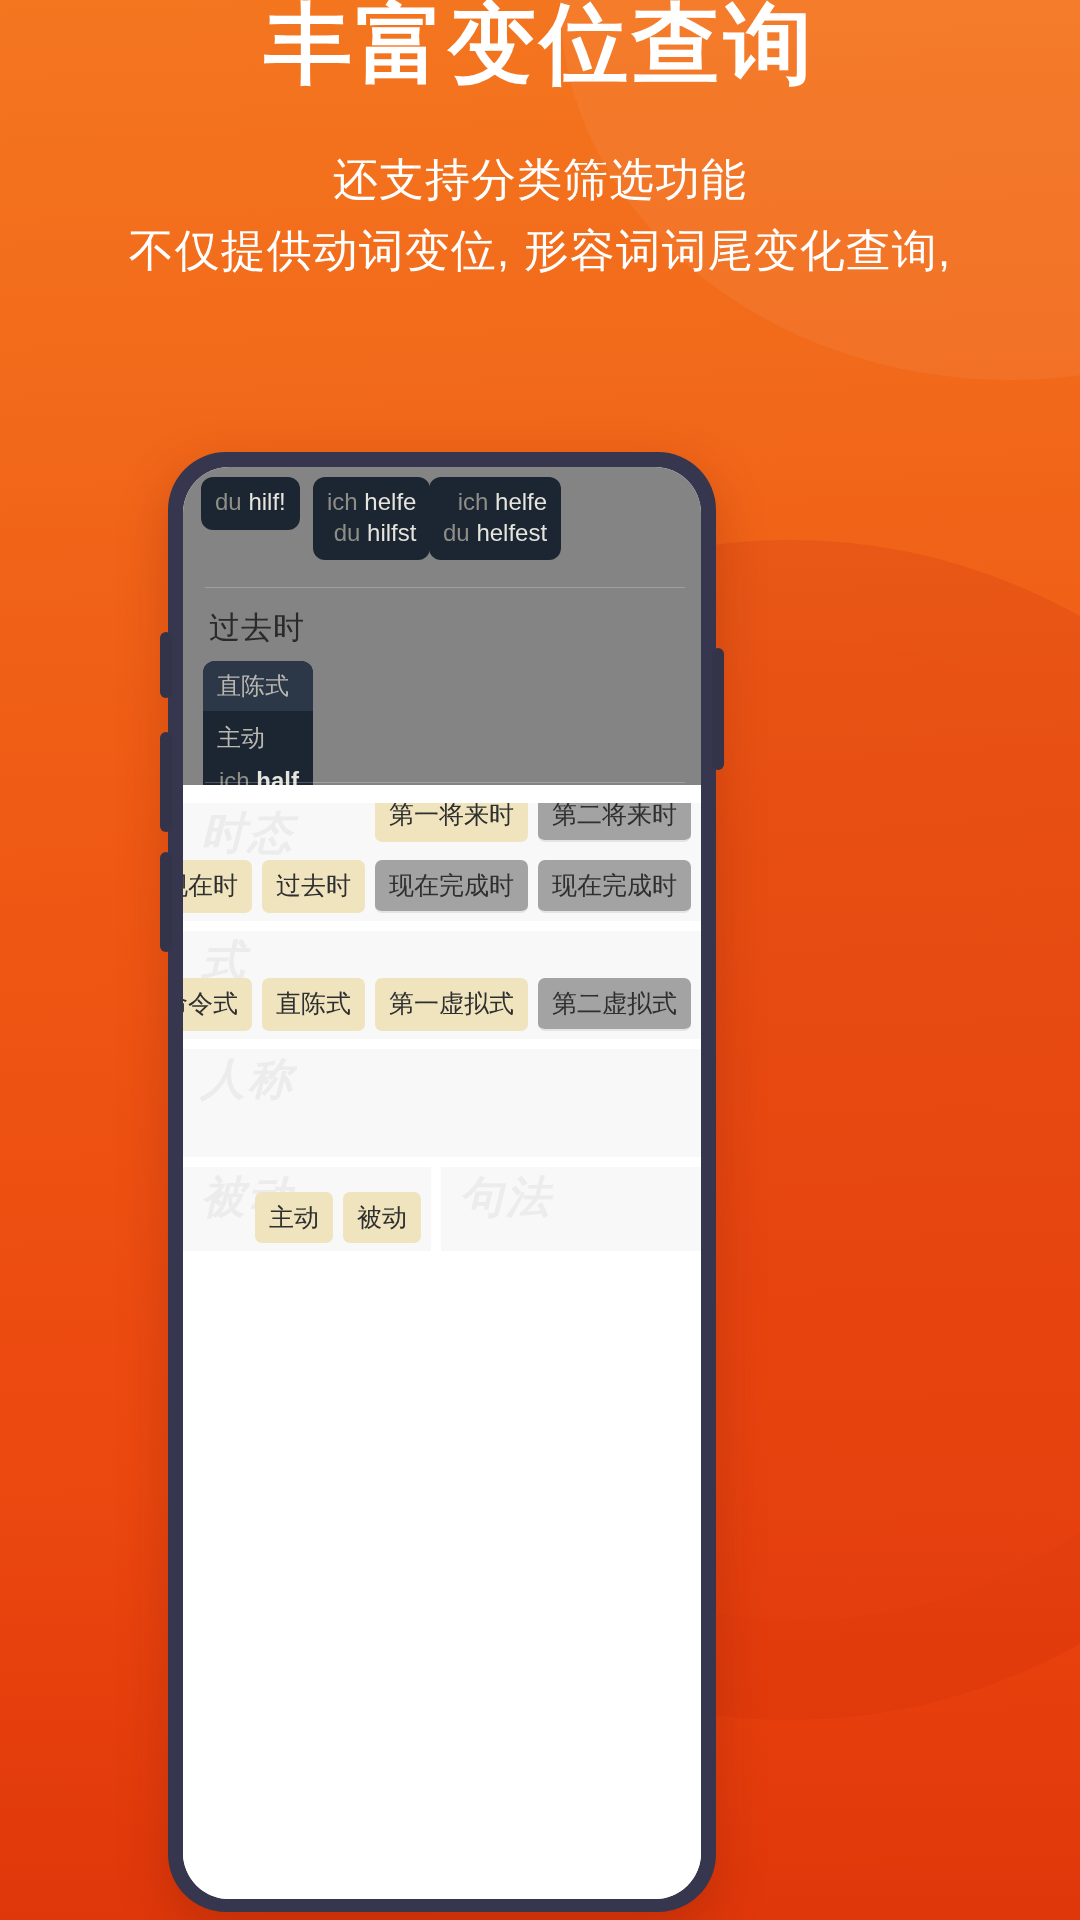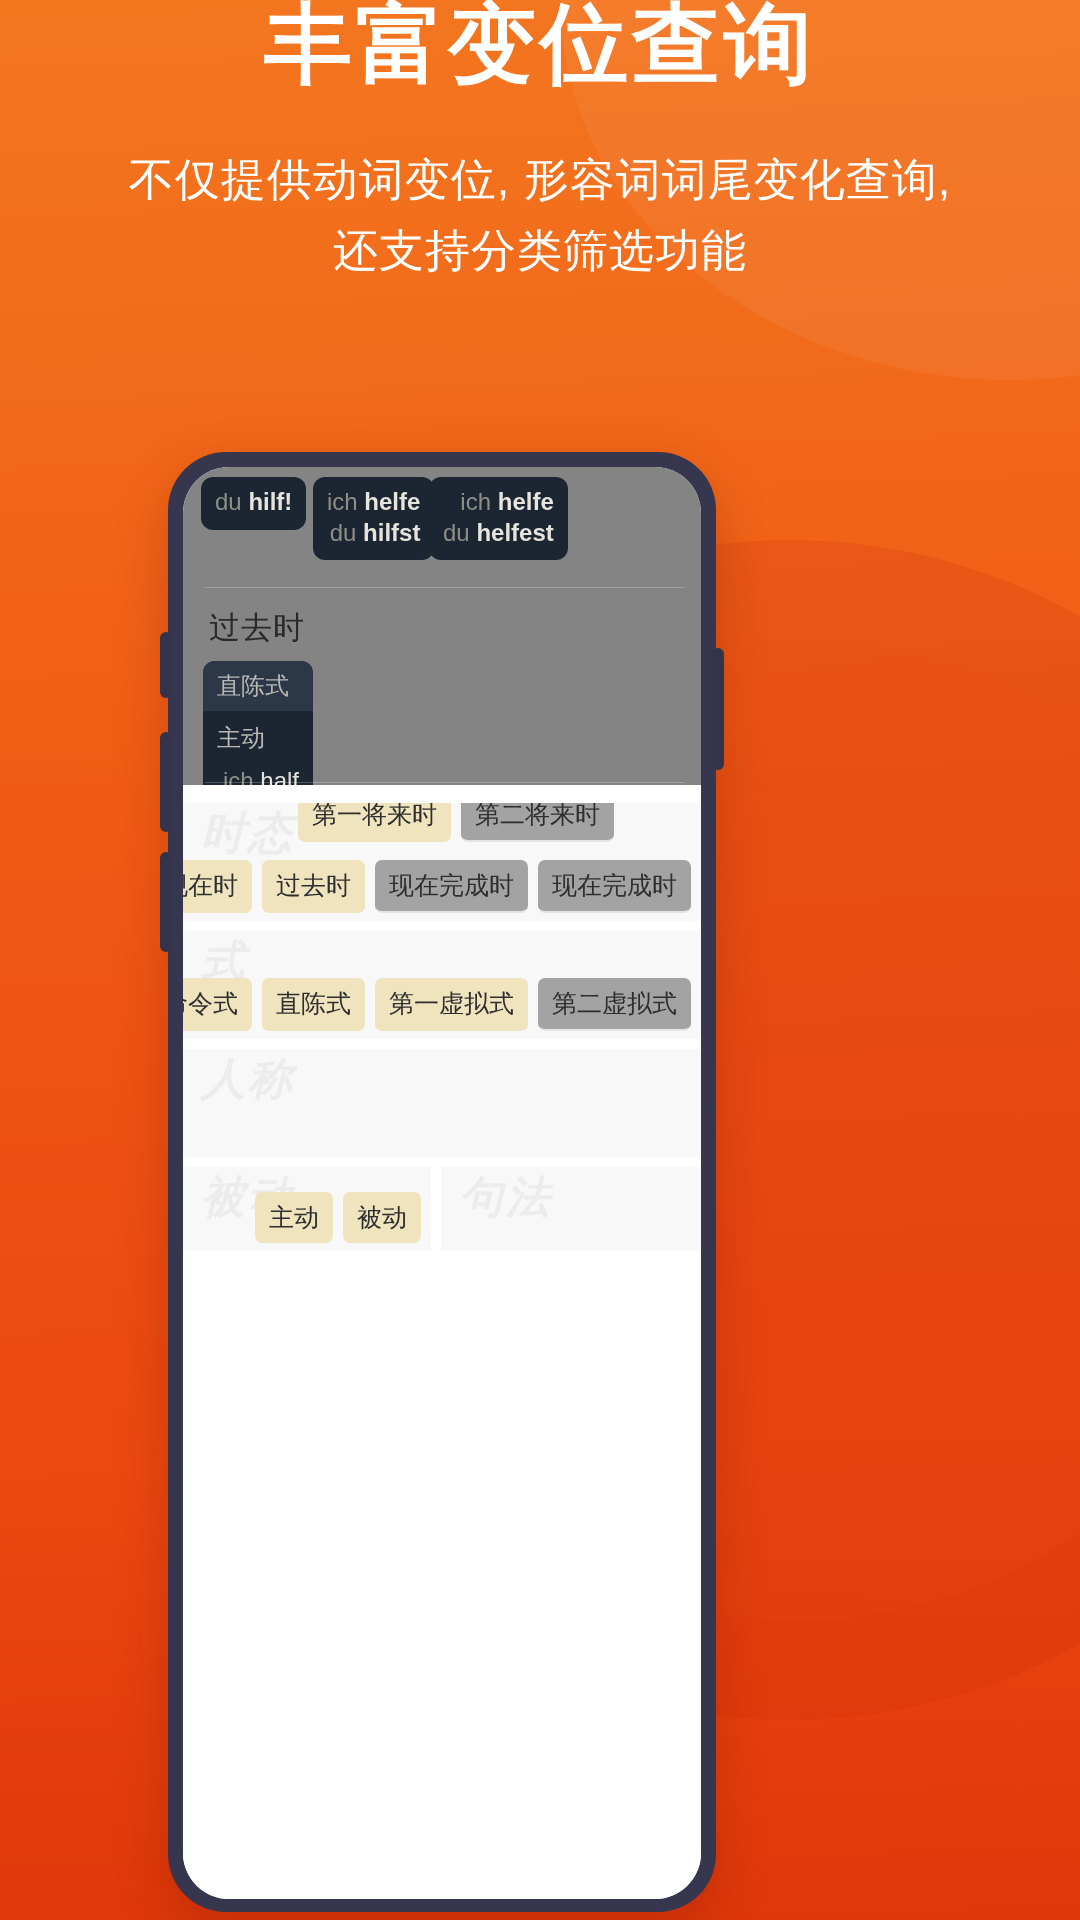--- a/index.html
+++ b/index.html
@@ -67,21 +67,21 @@
   .cards-row{
     position:absolute;left:0;top:4px;width:100%;height:92px;
   }
   .vcard{
     position:absolute;background:#1c2633;border-radius:12px;
     padding:10px 14px 12px 14px;box-sizing:border-box;
   }
   .vcard .ln{
     font-size:24px;line-height:1.28;color:#a8a79f;white-space:nowrap;text-align:right;
   }
-  .vcard .ln b{color:#e6e4dd;font-weight:bold;margin-top:30px;}
+  .vcard .ln b{color:#e6e4dd;font-weight:normal;margin-top:30px;}
   .vcard .pro{color:#8e8d86;font-weight:normal;}
   .c1{left:18px;top:6px;}
   .c2{left:130px;top:6px;}
   .c3{left:246px;top:6px;}
   .hr-scrim{
     position:absolute;left:22px;right:16px;top:120px;height:1px;background:rgba(255,255,255,0.22);
   }
   .past-label{
     position:absolute;left:26px;top:140px;font-size:31px;color:#2a2a2a;letter-spacing:1px;
   }
@@ -92,21 +92,21 @@
   .past-card .mood{
     background:#2c3747;padding:9px 14px 9px 14px;font-size:24px;color:#b9b8b1;
   }
   .past-card .voice{
     padding:11px 14px 2px 14px;font-size:24px;color:#b9b8b1;
   }
   .past-card .forms{
     padding:10px 14px 14px 14px;
   }
   .past-card .forms .ln{font-size:24px;line-height:1.28;color:#a8a79f;text-align:right;white-space:nowrap;}
-  .past-card .forms .ln b{color:#e6e4dd;font-weight:normal;}
+  .past-card .forms .ln b{color:#e6e4dd;font-weight:bold;}
   .past-card .forms .pro{color:#8e8d86;}
   .hr-scrim2{
     position:absolute;left:22px;right:16px;bottom:2px;height:1px;background:rgba(255,255,255,0.22);
   }
   
   .sheet{
     position:absolute;left:0;top:318px;width:100%;height:1114px;background:#ffffff;
     padding-top:18px;box-sizing:border-box;
   }
   .fgroup{
@@ -130,39 +130,39 @@
     flex-wrap:wrap;justify-content:flex-end;
   }
   .chips.two-line{right:10px;bottom:8px;width:470px;}
   .chip{
     font-size:25px;color:#2f2f2f;padding:9px 14px;border-radius:7px;white-space:nowrap;
     box-sizing:border-box;
   }
   .chip.sel{background:#efe4bd;}
   .chip.unsel{background:#a3a3a3;border-bottom:2px solid #e4e4e4;}
   .chips-row{display:flex;gap:10px;justify-content:flex-end;width:100%;}
-  .chips-row.first{margin-bottom:8px;justify-content:center;}
+  .chips-row.first{margin-bottom:8px;}
   .sheet-bottom-pad{height:180px;background:#ffffff;}
 </style>
 </head>
 <body>
 
 <div class="bg">
   <div class="bg-grad"></div>
   <div class="bg-arc-top"></div>
   <div class="bg-circle-big"></div>
   <div class="bg-circle-inner"></div>
   <div class="bg-bottom-band"></div>
 </div>
 
 <div class="header">
   <h1 class="title">丰富变位查询</h1>
   <p class="subtitle">
+    <span class="ln">还支持分类筛选功能</span>
     <span class="ln">不仅提供动词变位, 形容词词尾变化查询,</span>
-    <span class="ln">还支持分类筛选功能</span>
   </p>
 </div>
 
 <div class="phone-wrap">
   <div class="phone-frame">
     <div class="btn-side btn-left-1"></div>
     <div class="btn-side btn-left-2"></div>
     <div class="btn-side btn-left-3"></div>
     <div class="btn-side btn-right-1"></div>
 

